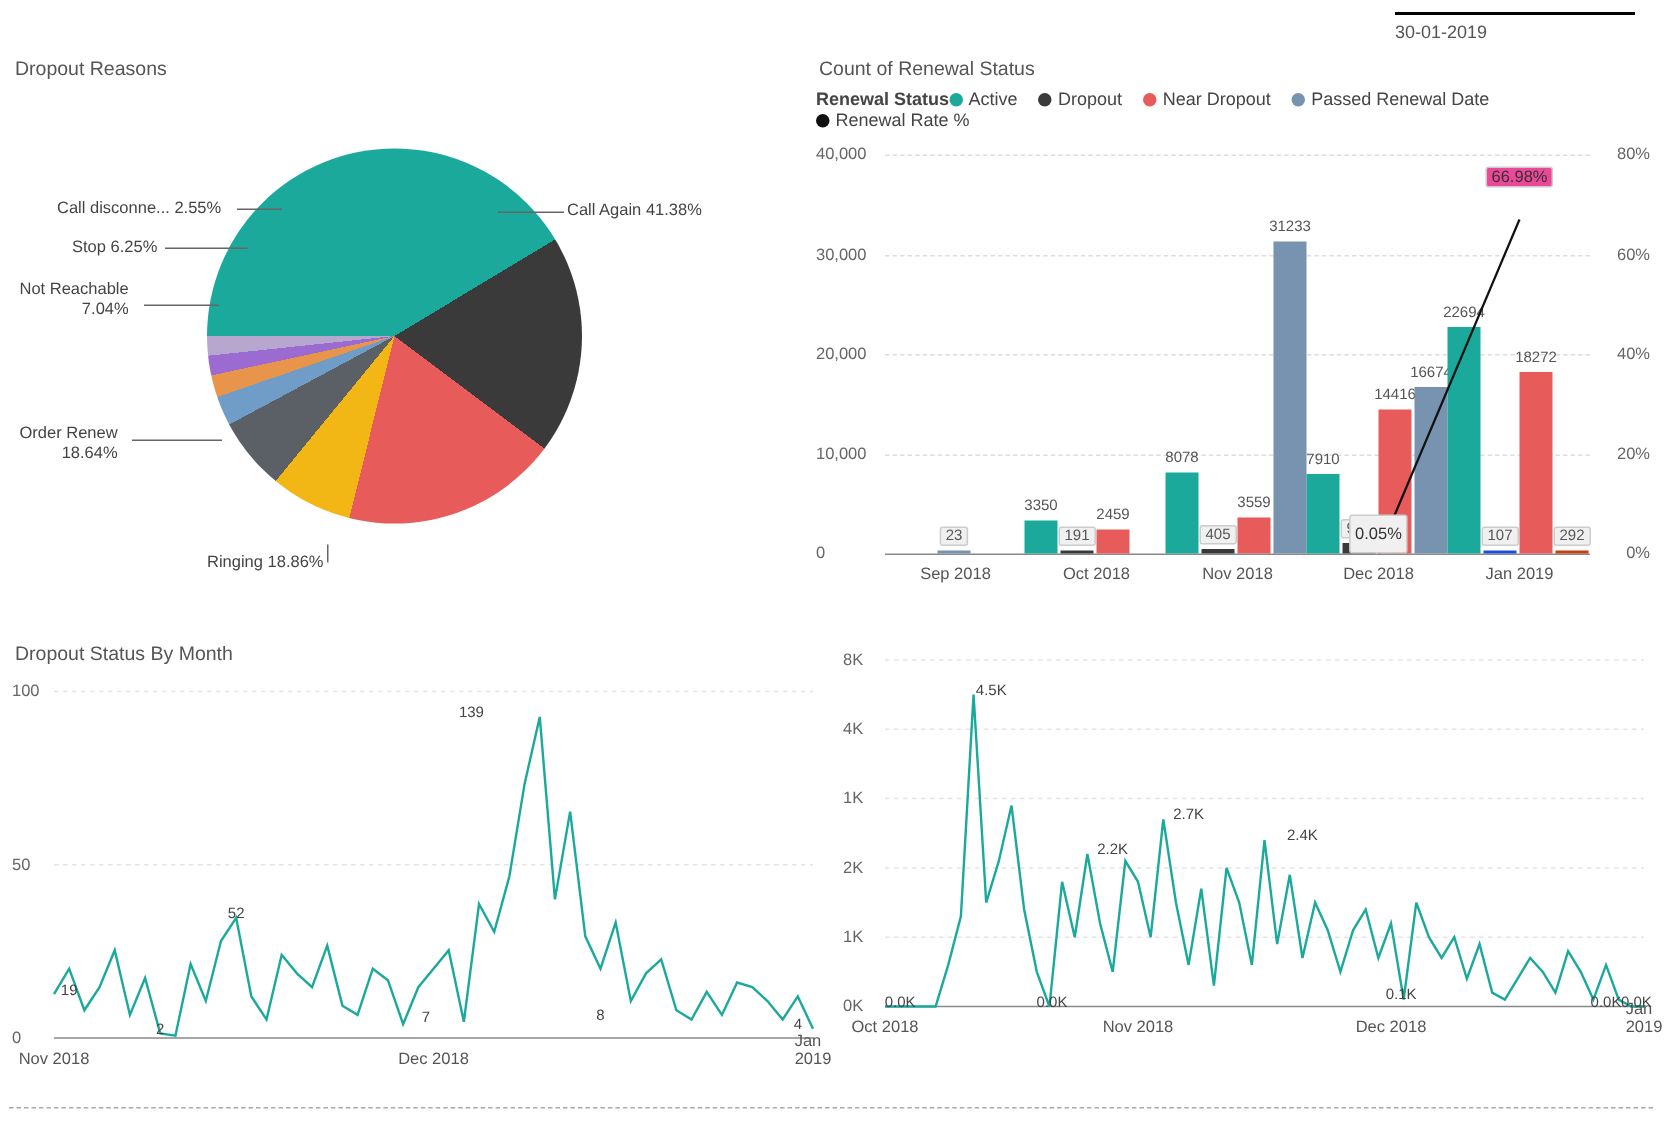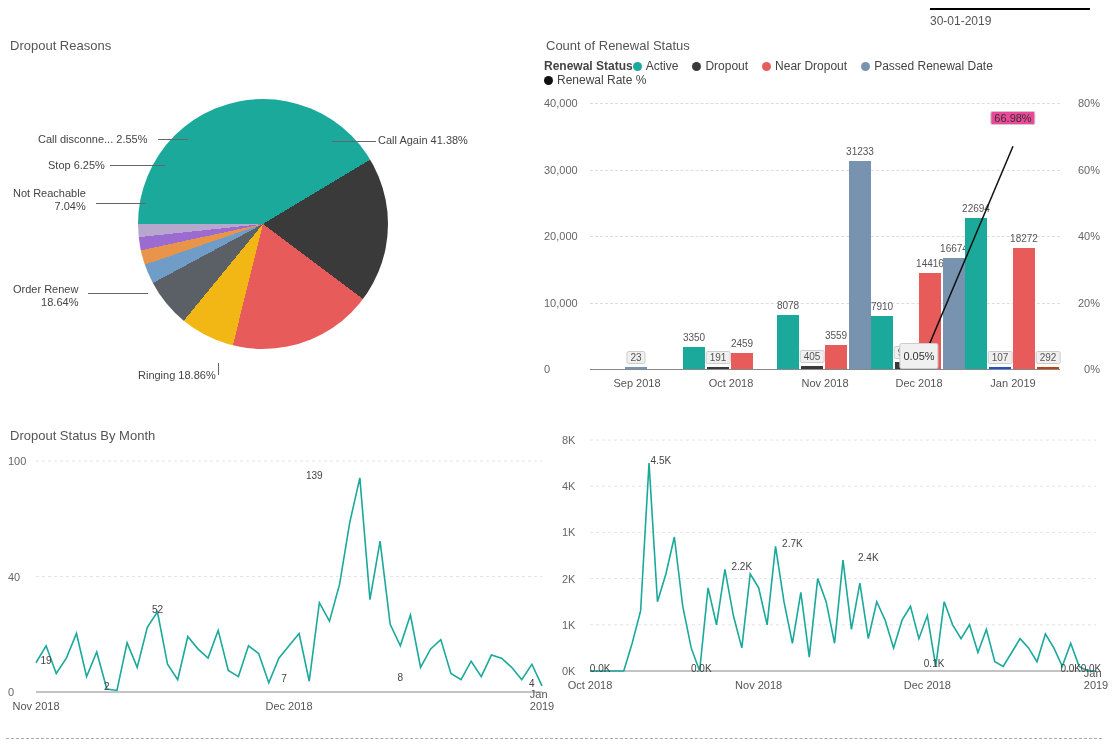--- a/index.html
+++ b/index.html
@@ -304,21 +304,21 @@
   <div class="panel" style="max-width:555px">
     <div class="panel-title">Dropout Status By Month</div>
     <div class="linechart" id="line1">
         <svg viewBox="0 0 538 265" style="position: absolute;">
           <line x1="28" x2="534" y1="243" y2="243" stroke="#888" stroke-dasharray=""></line>
           <line x1="28" x2="534" y1="127.5" y2="127.5" stroke="#e4e4e4" stroke-dasharray="3 3"></line>
           <line x1="28" x2="534" y1="12" y2="12" stroke="#e4e4e4" stroke-dasharray="3 3"></line>
           <polyline points="28,213.74 38.12,196.8 48.239999999999995,224.52 58.36,209.12 68.47999999999999,184.48 78.6,227.6 88.72,202.96 98.84,239.92 108.96,241.46 119.08,193.72 129.2,218.36 139.32,178.32 149.44,162.92000000000002 159.56,215.28 169.68,230.68 179.8,187.56 189.92,199.88 200.04,209.12 210.16,181.4 220.28,221.44 230.4,227.6 240.52,196.8 250.64,204.5 260.76,233.76 270.88,209.12 281,196.8 291.12,184.48 301.24,232.22 311.36,153.68 321.48,172.16000000000003 331.6,135.2 341.72,73.60000000000002 351.84,28.939999999999998 361.96,150.6 372.08,92.08000000000001 382.2,175.24 392.32,196.8 402.44,166 412.56,218.36 422.68,199.88 432.8,190.64 442.92,224.52 453.04,230.68 463.16,212.2 473.28,227.6 483.4,206.04 493.52,209.12 503.64,218.36 513.76,230.68 523.88,215.28 534,236.84" fill="none" stroke="#1aa99b" stroke-width="1.6"></polyline>
         </svg>
         <div class="lc-y" style="top: 243px;">0</div>
-        <div class="lc-y" style="top: 127.5px;">40</div>
+        <div class="lc-y" style="top: 127.5px;">50</div>
         <div class="lc-y" style="top: 12px;">100</div>
         <div class="lc-x" style="left: 28px;">Nov 2018</div>
         <div class="lc-x" style="left: 281px;">Dec 2018</div>
         <div class="lc-x" style="left: 534px;">Jan 2019</div>
         <div class="lc-dlabel" style="left: 38.12px; top: 205.74px;">19</div>
         <div class="lc-dlabel" style="left: 98.84px; top: 231.92px;">2</div>
         <div class="lc-dlabel" style="left: 149.44px; top: 154.92px;">52</div>
         <div class="lc-dlabel" style="left: 275.94px; top: 224.22px;">7</div>
         <div class="lc-dlabel" style="left: 306.3px; top: 20.94px;">139</div>
         <div class="lc-dlabel" style="left: 392.32px; top: 222.68px;">8</div>

